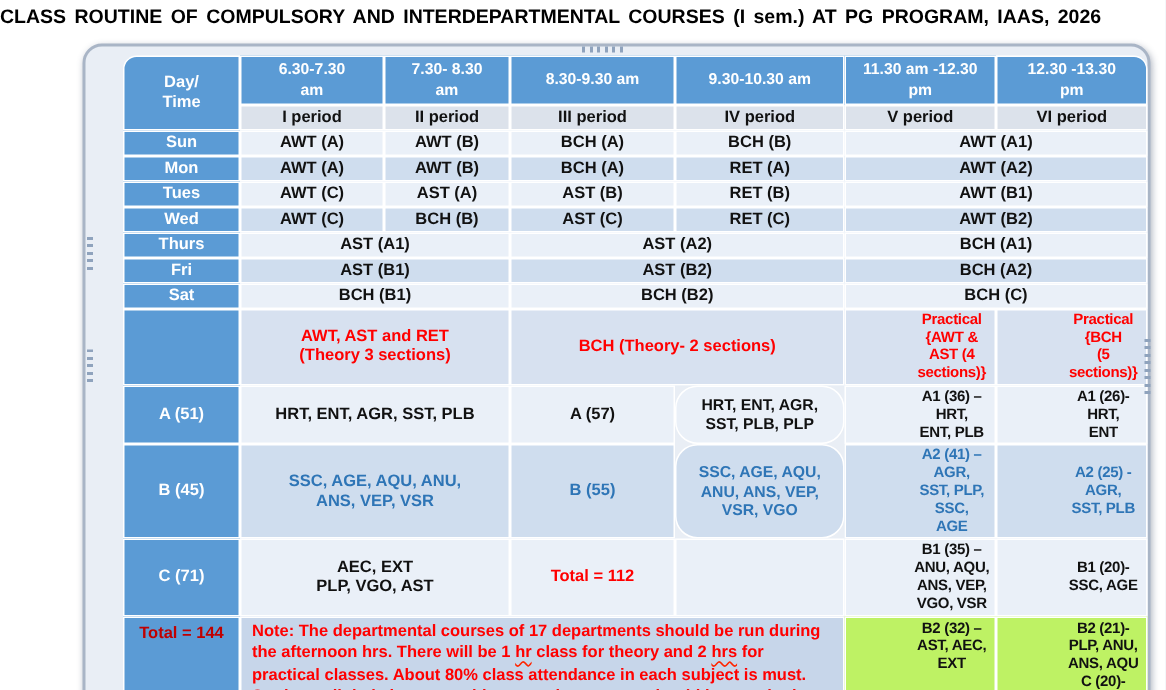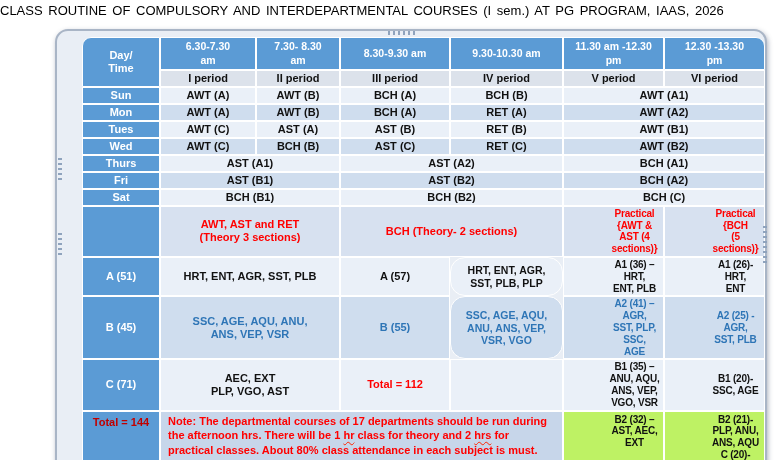--- a/index.html
+++ b/index.html
@@ -2,21 +2,21 @@
 <html><head>
 <meta charset="utf-8">
 <style>
   html,body{margin:0;padding:0;}
   body{
     width:777px;height:460px;position:relative;overflow:hidden;
     background:#ffffff;font-family:"Liberation Sans",sans-serif;
   }
   .page-title{
     position:absolute;top:3px;left:0;width:658px;text-align:center;
-    font-size:13px;font-weight:normal;color:#000;letter-spacing:0px;word-spacing:2px;
+    font-size:13px;font-weight:bold;color:#000;letter-spacing:0px;word-spacing:2px;
     white-space:nowrap;
   }
   .frame{
     position:absolute;left:55px;top:29px;width:712px;
     border:2px solid #a9b5c6;border-radius:13px;
     background:#e9eef5;
     box-shadow:1px 2px 5px rgba(70,85,110,.45);
     padding:6px 3px 3px 25px;
     box-sizing:border-box;
   }

